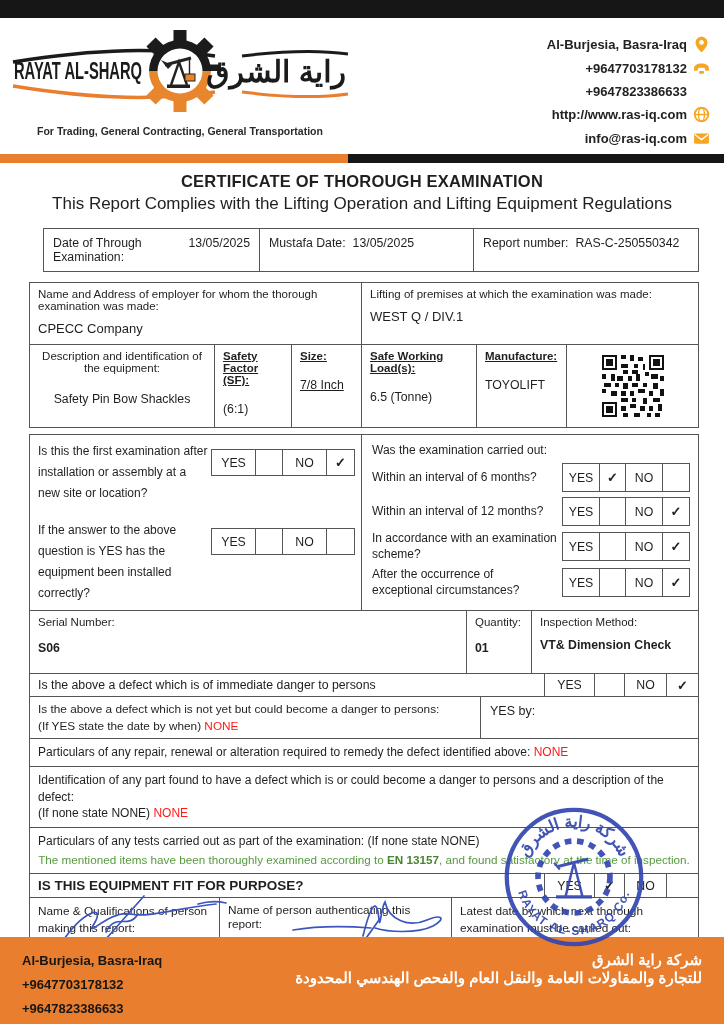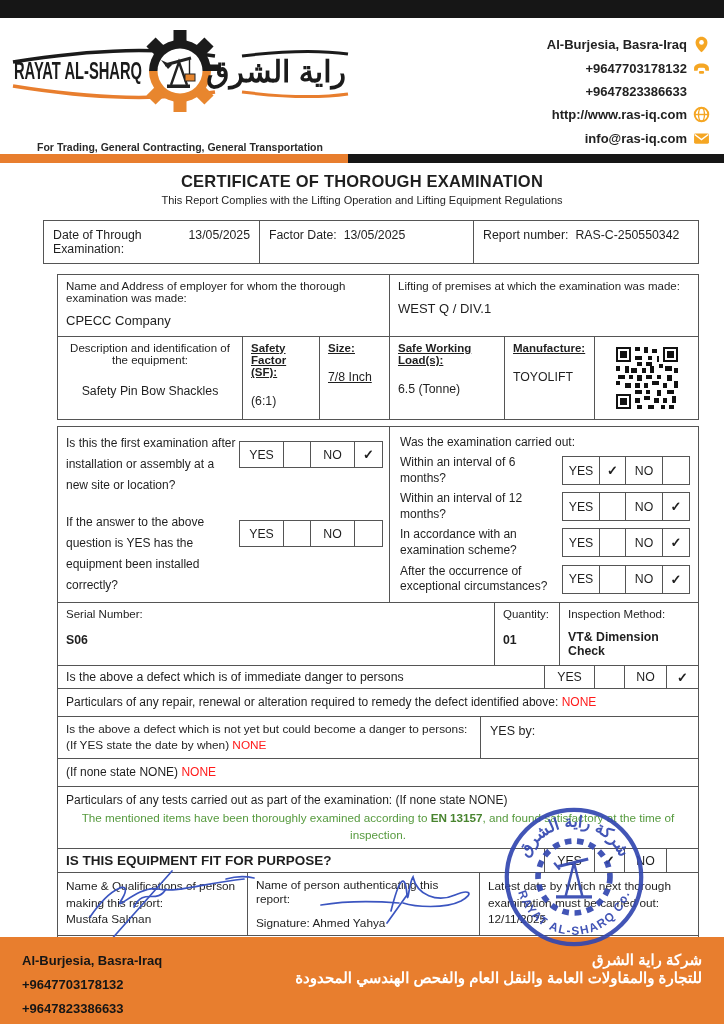--- a/index.html
+++ b/index.html
@@ -3,39 +3,39 @@
 <meta charset="utf-8">
 <style>
   * { box-sizing: border-box; margin: 0; padding: 0; }
   html,body { width:724px; height:1024px; }
   body { font-family:"Liberation Sans", sans-serif; color:#1f1f1f; background:#fff; position:relative; overflow:hidden; }
 
   .topbar { height:18px; background:#161616; }
 
   .header { display:flex; padding:6px 14px 0 10px; height:136px; }
   .brand-col { width:360px; }
-  .tagline { text-align:center; font-size:10.5px; font-weight:bold; color:#2a2a2a; line-height:1.45; margin-top:18px; width:340px; }
+  .tagline { text-align:center; font-size:10.5px; font-weight:bold; color:#2a2a2a; line-height:1.45; margin-top:2px; width:340px; }
   .contact { margin-left:auto; display:flex; flex-direction:column; gap:7px; padding-top:12px; font-size:13px; font-weight:bold; color:#222; }
   .contact-line { display:flex; justify-content:flex-end; align-items:center; gap:6px; }
   .contact-line .ic { width:17px; height:17px; flex:0 0 auto; }
   .contact-line.noicon { padding-right:23px; }
 
   .divider { display:flex; height:9px; }
   .divider .o { width:48%; background:#E87E2E; }
   .divider .b { flex:1; background:#161616; }
 
   .title { text-align:center; font-size:16.5px; font-weight:bold; margin-top:9px; letter-spacing:0.2px; }
-  .subtitle { text-align:center; font-size:11px; margin-top:3px; }
+  .subtitle { text-align:center; font-size:17px; margin-top:3px; }
 
   .date-table { margin:14px 25px 0 43px; display:flex; border:1.2px solid #555; font-size:12.3px; }
   .dcell { padding:7px 9px; border-right:1.2px solid #555; display:flex; gap:7px; align-items:baseline; }
   .dcell:last-child { border-right:none; flex:1; }
   .dcell.w1 { width:216px; } .dcell.w2 { width:214px; }
 
-  .tbl { margin:10px 25px 0 57px; border:1.2px solid #555; font-size:12px; }
+  .tbl { margin:10px 25px 0 29px; border:1.2px solid #555; font-size:12px; }
   .tbl2 { margin-top:6px; }
   .row { display:flex; border-top:1.2px solid #555; }
   .row:first-child { border-top:none; }
   .cell { padding:5px 8px; }
   .br { border-right:1.2px solid #555; }
   .lab { font-size:11.5px; }
   .val { font-size:13px; }
   .hdr-u { font-weight:bold; text-decoration:underline; font-size:11.5px; }
 
   
@@ -211,21 +211,21 @@
 
 <div class="title">CERTIFICATE OF THOROUGH EXAMINATION</div>
 <div class="subtitle">This Report Complies with the Lifting Operation and Lifting Equipment Regulations</div>
 
 <div class="date-table">
   <div class="dcell w1">
     <span>Date of Through Examination:</span>
     <span>13/05/2025</span>
   </div>
   <div class="dcell w2">
-    <span>Factor Date:</span>
+    <span>Mustafa Date:</span>
     <span>13/05/2025</span>
   </div>
   <div class="dcell">
     <span>Report number:</span>
     <span>RAS-C-250550342</span>
   </div>
 </div>
 
 <div class="tbl">
   <div class="row rowA">
@@ -401,40 +401,41 @@
   <div class="row rowE">
     <div class="text">Is the above a defect which is of immediate danger to persons</div>
     <div class="mini flush">
       <div class="c cl1">YES</div>
       <div class="c cc1 chk"></div>
       <div class="c cl2">NO</div>
       <div class="c cc2 chk">✓</div>
     </div>
   </div>
 
-  <div class="row rowG">
-    <div class="cell">
-      <span>Particulars of any repair, renewal or alteration required to remedy the defect identified above:</span>
-      <span class="red">NONE</span>
-    </div>
-  </div>
-
   <div class="row rowF">
     <div class="cF1">
       <div>Is the above a defect which is not yet but could become a danger to persons:</div>
       <div>
         <span>(If YES state the date by when)</span>
         <span class="red">NONE</span>
       </div>
     </div>
     <div class="cF2">YES by:</div>
   </div>
 
+  <div class="row rowG">
+    <div class="cell">
+      <span>Particulars of any repair, renewal or alteration required to remedy the defect identified above:</span>
+      <span class="red">NONE</span>
+    </div>
+  </div>
+
   <div class="row rowH">
     <div class="cell">
+      <div>Identification of any part found to have a defect which is or could become a danger to persons and a description of the defect:</div>
       <div>
         <span>(If none state NONE)</span>
         <span class="red">NONE</span>
       </div>
     </div>
   </div>
 
   <div class="row rowI">
     <div class="cell">
       <div>Particulars of any tests carried out as part of the examination: (If none state NONE)</div>

